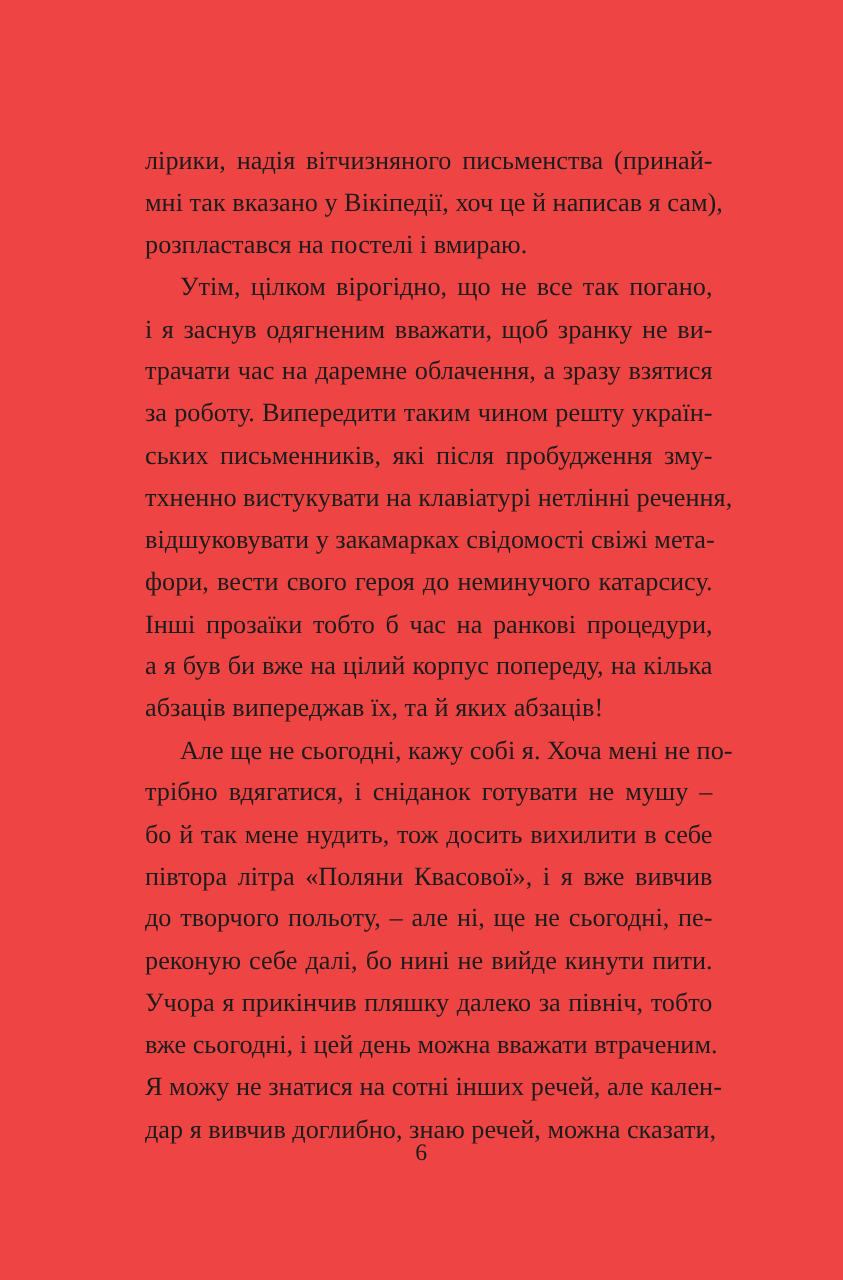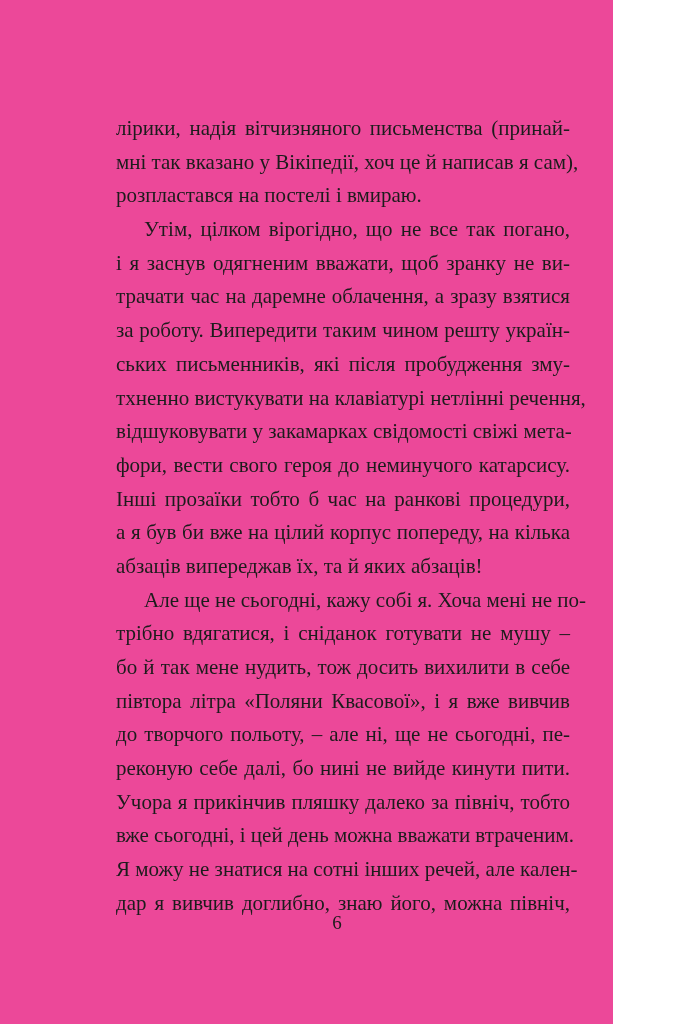--- a/index.html
+++ b/index.html
@@ -9,23 +9,23 @@
     }
     body {
       width: 674px;
       height: 1024px;
       position: relative;
       overflow: hidden;
     }
     .page {
       position: absolute;
       left: 0; top: 0;
-      width: 613px;
+      width: 674px;
       height: 1024px;
-      background: #ec4899;
+      background: #ef4444;
     }
     .text-block {
       position: absolute;
       left: 116px;
       top: 112px;
       width: 454px;
       font-family: "Liberation Serif", "DejaVu Serif", serif;
       font-size: 21px;
       line-height: 33.7px;
       color: #1c1c1c;
@@ -78,17 +78,17 @@
 
     <span class="line indent">Але ще не сьогодні, кажу собі я. Хоча мені не по-</span>
     <span class="line">трібно вдягатися, і сніданок готувати не мушу –</span>
     <span class="line">бо й так мене нудить, тож досить вихилити в себе</span>
     <span class="line">півтора літра «Поляни Квасової», і я вже вивчив</span>
     <span class="line">до творчого польоту, – але ні, ще не сьогодні, пе-</span>
     <span class="line">реконую себе далі, бо нині не вийде кинути пити.</span>
     <span class="line">Учора я прикінчив пляшку далеко за північ, тобто</span>
     <span class="line">вже сьогодні, і цей день можна вважати втраченим.</span>
     <span class="line">Я можу не знатися на сотні інших речей, але кален-</span>
-    <span class="line">дар я вивчив доглибно, знаю його, можна північ,</span>
+    <span class="line">дар я вивчив доглибно, знаю речей, можна сказати,</span>
   </div>
 
   <div class="page-number">6</div>
 </div>
 
 </body></html>

